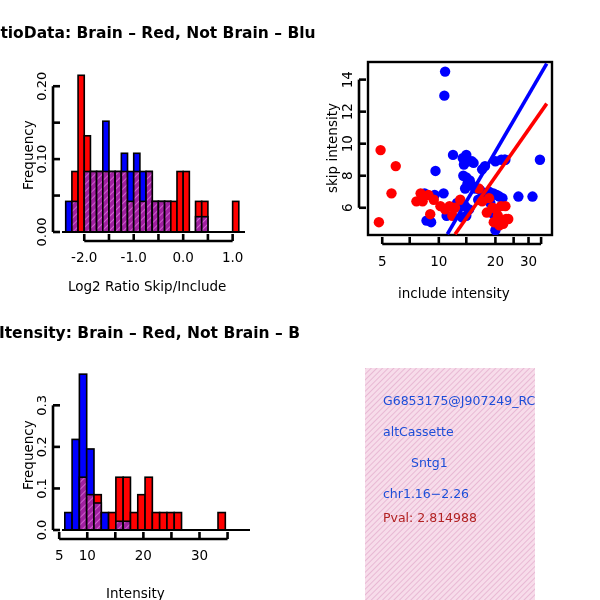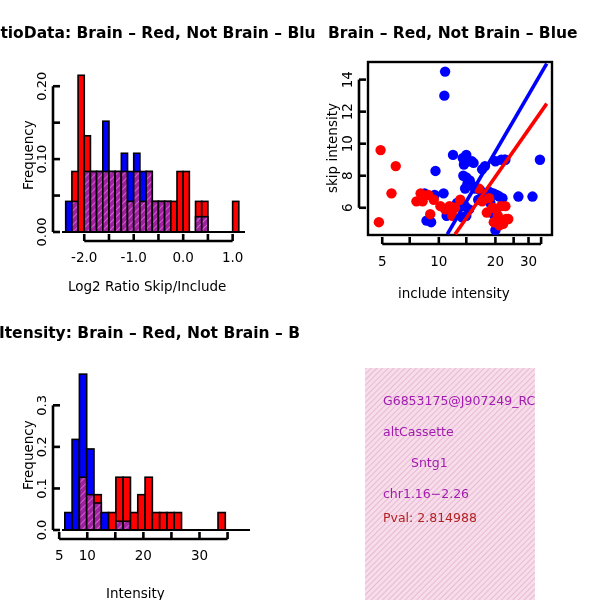--- a/index.html
+++ b/index.html
@@ -19,21 +19,21 @@
   }
   .vrot{transform:rotate(-90deg);transform-origin:0 0;}
   .plotsvg{position:absolute;left:0;top:0;}
   
   #info-box{
     position:absolute;overflow:hidden;
     background-color:#f7dcea;
   }
   #info-box .hatch{position:absolute;left:0;top:0;width:100%;height:100%;}
   .info-line{
-    position:absolute;font-size:12.5px;color:#a21caf;white-space:nowrap;
+    position:absolute;font-size:12.5px;color:#1d4ed8;white-space:nowrap;
     font-family:"DejaVu Sans", sans-serif;
   }
   .info-line.pval{color:#b22222;}
 </style>
 </head>
 <body>
 
 <div class="panel" id="panel-hist-ratio" style="left:0;top:0;width:300px;height:300px;">
   <div class="ttl" style="left:-22px;top:24px;">RatioData: Brain – Red, Not Brain – Blu</div>
   <svg class="plotsvg" id="svg-hist-ratio" width="300" height="300">
@@ -108,21 +108,20 @@
         <line x1="232.63513513513513" y1="241" x2="232.63513513513513" y2="234" stroke="#000" stroke-width="2.6"></line>
         <text x="232.63513513513513" y="262" font-size="13.5" font-family="&quot;DejaVu Sans&quot;, sans-serif" fill="#000" text-anchor="middle">1.0</text>
         <line x1="62" y1="232" x2="245" y2="232" stroke="#000" stroke-width="2.2"></line>
       </g>
     </svg>
   <div class="axlab" style="left:68px;top:278px;">Log2 Ratio Skip/Include</div>
   <div class="axlab vrot" style="left:20px;top:190px;">Frequency</div>
 </div>
 
 <div class="panel" id="panel-scatter" style="left:300px;top:0;width:300px;height:300px;">
-  <div class="ttl" style="left:28px;top:24px;">Brain – Red, Not Brain – Blue</div>
   <svg class="plotsvg" id="svg-scatter" width="300" height="300">
       <rect x="68" y="62" width="184" height="173" fill="none" stroke="#000" stroke-width="2.4"></rect>
       <defs>
         <clipPath id="clip-scatter">
           <rect x="68" y="62" width="184" height="173"></rect>
         </clipPath>
       </defs>
       <g clip-path="url(#clip-scatter)">
         <circle cx="145.10592201808967" cy="71.61111111111114" r="5.2" fill="#0000FF"></circle>
         <circle cx="144.34647392990075" cy="95.63888888888891" r="5.2" fill="#0000FF"></circle>

